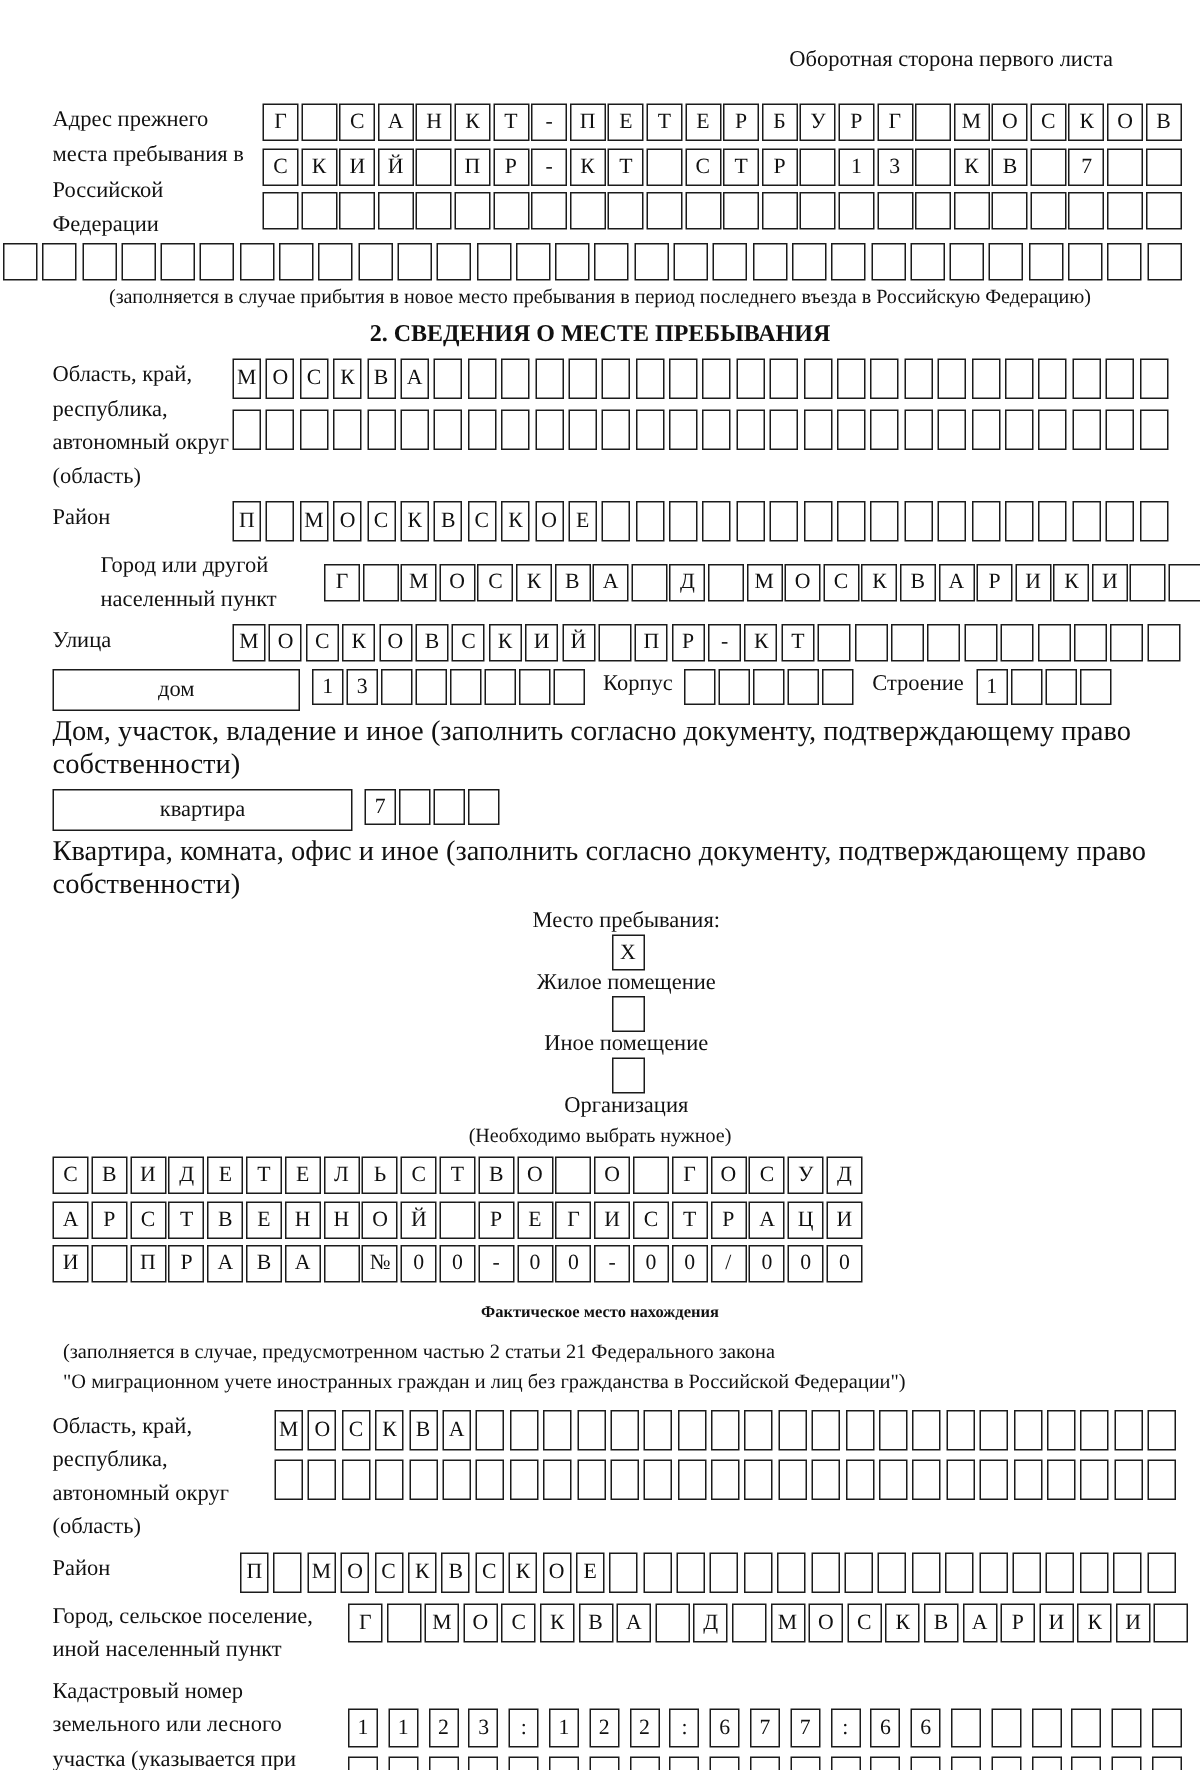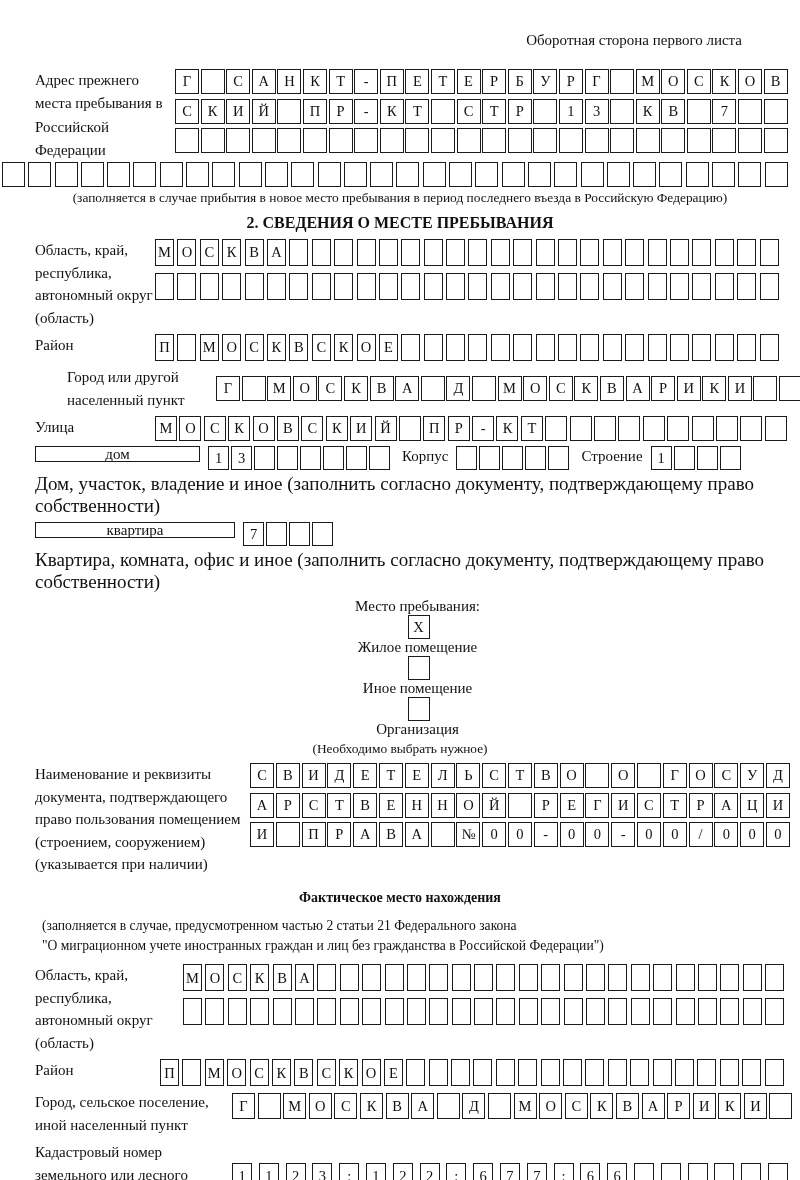--- a/index.html
+++ b/index.html
@@ -40,39 +40,39 @@
   .flabel{ line-height:1.5; }
   .w120{ flex:0 0 120px; }
   .w130{ flex:0 0 130px;margin-left:32px; }
   .w125{ flex:0 0 125px; }
   .w148{ flex:0 0 148px; }
   .w197{ flex:0 0 197px; }
   .w215{ flex:0 0 215px; }
 
   .house-row{ display:flex; align-items:flex-start; padding-left:35px; margin-top:3px; }
   .lblbox{
-    border:1.6px solid #1b1b1b; box-sizing:border-box; height:16px;
+    border:1.6px solid #1b1b1b; box-sizing:border-box; height:28px;
     display:flex; align-items:center; justify-content:center; flex:none;
   }
   .lblbox.dom{ width:165px; margin-right:8px; }
   .lblbox.kv{ width:200px; margin-right:8px; }
   .inline-lbl{ padding:2px 8px 0 10px; flex:none; }
 
   .caption{ font-size:19px; margin:3px 0 5px 35px; }
 
   .stay-row{ display:flex; align-items:center; padding-left:35px; margin-top:4px;flex-direction:column; }
   .cb{
     width:22px; height:24px; border:1.6px solid #1b1b1b; box-sizing:border-box;
     display:inline-flex; align-items:center; justify-content:center;
     margin:0 12px 0 14px; font-size:14.5px; flex:none;
   }
   .stay-note{ text-align:center; font-size:13.4px; margin:3px 0 6px 0; }
 
   .center-note{ font-size:13.6px; line-height:1.5;margin-left:42px; }
-  .fact-title{ text-align:center; font-weight:bold; font-size:14px; margin:14px 0 10px 0; }
+  .fact-title{ text-align:center; font-weight:bold; font-size:11px; margin:14px 0 10px 0; }
 
   .cad-rows{ margin-top:22px; }
 
   .stamp-wrap{ width:395px; margin:6px 0 0 395px; }
   .stamp-box{ width:358px; height:176px; border:2px solid #000; box-sizing:border-box; }
 </style>
 </head>
 <body>
 
 <div class="hdr-note">Оборотная сторона первого листа</div>
@@ -404,21 +404,20 @@
   <span class="cb">X</span>
   <span>Жилое помещение</span>
   <span class="cb"></span>
   <span>Иное помещение</span>
   <span class="cb"></span>
   <span>Организация</span>
 </div>
 <div class="stay-note">(Необходимо выбрать нужное)</div>
 
 <div class="field">
-  <div class="flabel w215">Наименование и реквизиты документа, подтверждающего право пользования помещением (строением, сооружением) (указывается при наличии)</div>
   <div>
     <div class="boxrow r-doc mb4">
         <span class="bx">С</span>
         <span class="bx">В</span>
         <span class="bx">И</span>
         <span class="bx">Д</span>
         <span class="bx">Е</span>
         <span class="bx">Т</span>
         <span class="bx">Е</span>
         <span class="bx">Л</span>

